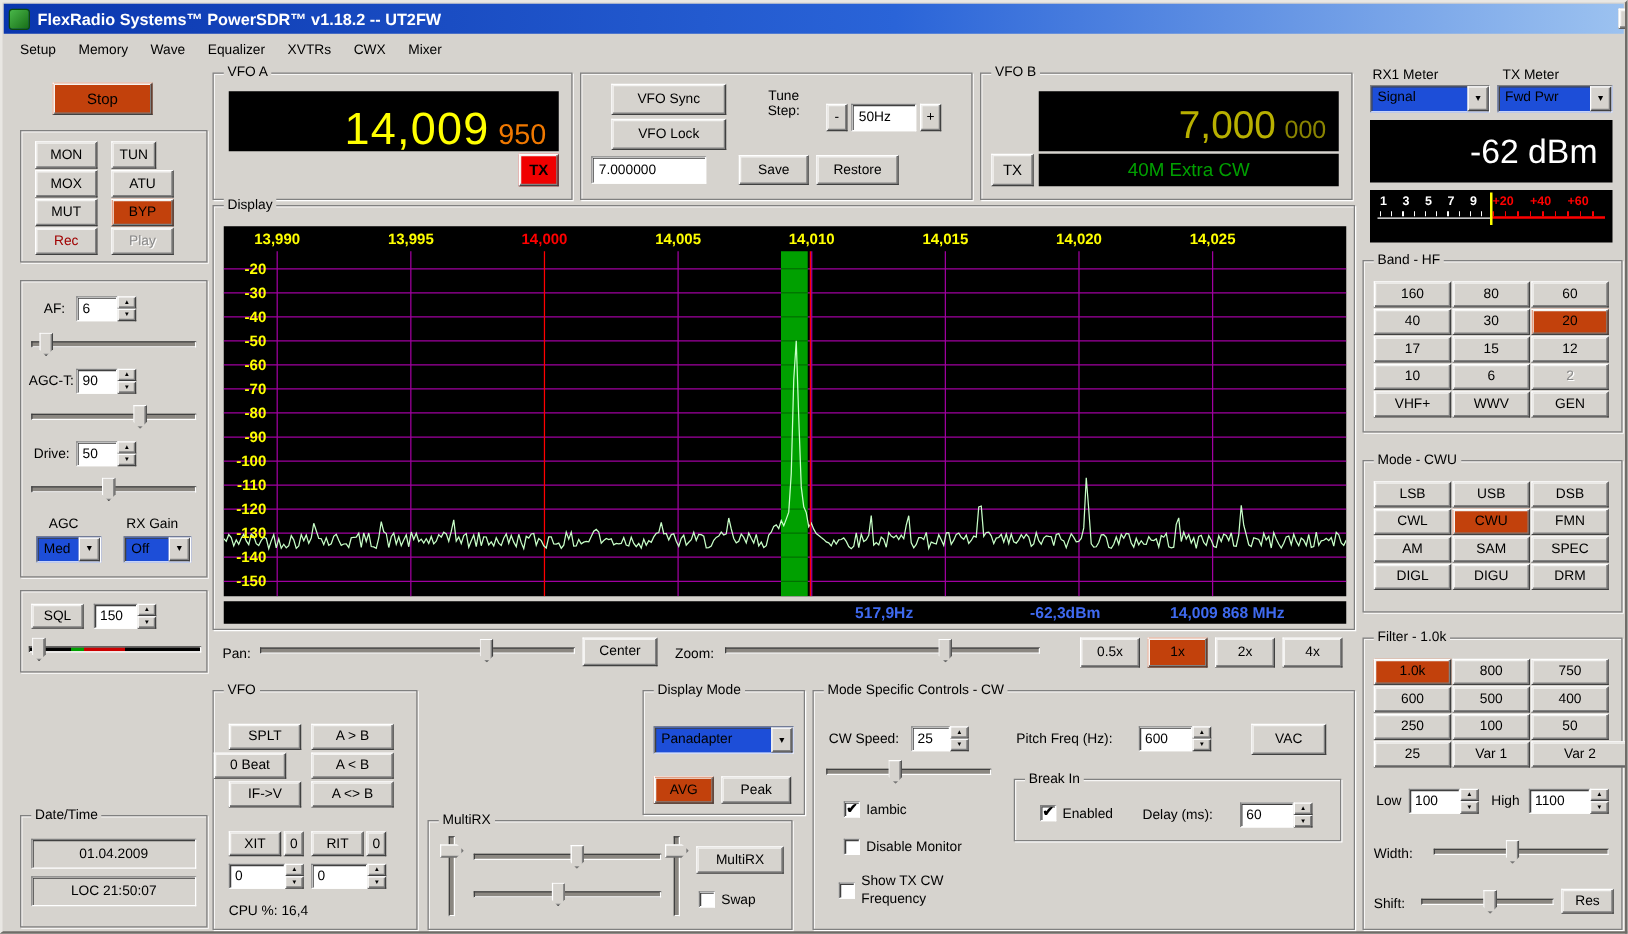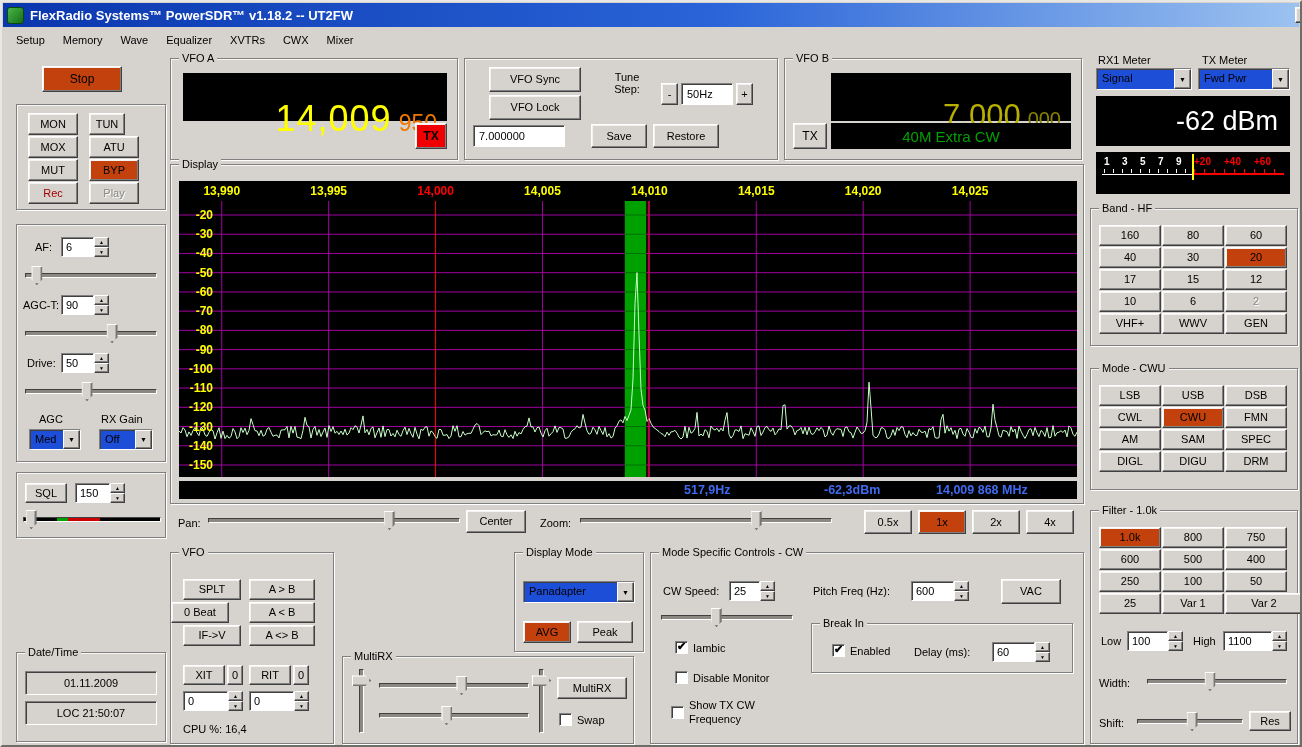--- a/index.html
+++ b/index.html
@@ -41,21 +41,21 @@
 .cb::after{content:"▼";}
 .hsl{position:absolute;}
 .hsl .tr{position:absolute;left:0;right:0;top:8px;height:5px;background:#8b8781;border:1px solid #404040;border-bottom-color:#fff;border-right-color:#fff;}
 .hsl .th{position:absolute;top:1px;width:11px;height:19px;transform:translateX(-50%);background:#d6d3ce;border:1px solid;border-color:#fff #404040 #404040 #fff;box-shadow:inset -1px -1px 0 #808080;clip-path:polygon(0 0,100% 0,100% 70%,50% 100%,0 70%);}
 .vsl{position:absolute;}
 .vsl .tr{position:absolute;top:0;bottom:0;left:8px;width:5px;background:#8b8781;border:1px solid #404040;border-bottom-color:#fff;border-right-color:#fff;}
 .vsl .th{position:absolute;left:1px;height:11px;width:19px;transform:translateY(-50%);background:#d6d3ce;border:1px solid;border-color:#fff #404040 #404040 #fff;box-shadow:inset -1px -1px 0 #808080;clip-path:polygon(0 0,70% 0,100% 50%,70% 100%,0 100%);}
 .chk{position:absolute;display:flex;align-items:center;gap:5px;}
 .chk .box{width:13px;height:13px;background:#fff;border:1px solid;border-color:#808080 #fff #fff #808080;box-shadow:inset 1px 1px 0 #404040;position:relative;flex:none;}
 .chk.checked .box::after{content:"✔";position:absolute;left:1px;top:-2px;font-size:11px;font-weight:bold;color:#000;}
-.freq-disp{display:flex;align-items:baseline;justify-content:flex-end;gap:7px;padding:25px 10px 0 0;}
+.freq-disp{display:flex;align-items:baseline;justify-content:flex-end;gap:7px;padding:9px 10px 0 0;}
 .meter-num{position:absolute;font-size:10px;font-weight:bold;}
 .status-txt{position:absolute;top:2px;font-size:12.5px;color:#3f6af0;font-weight:bold;white-space:nowrap;}
 #spec-svg{display:block;}
 </style>
 </head>
 <body>
 
 <div class="app">
 
   <div class="titlebar">
@@ -150,21 +150,21 @@
         </div>
     </div>
     <div class="hsl" style="left:6px;top:36px;width:138px;height:22px">
       <div class="tr" style="background:linear-gradient(90deg,#000 0 24%,#00a000 24% 32%,#cc0000 32% 56%,#000 56% 100%)"></div>
       <div class="th" style="left:6%"></div>
     </div>
   </div>
 
   <div class="grp" style="left:14px;top:650px;width:150px;height:90px">
     <div class="grp-t">Date/Time</div>
-    <div class="inset" style="position:absolute;left:8px;top:18px;width:132px;height:24px;display:flex;align-items:center;justify-content:center;background:#d6d3ce">01.11.2009</div>
+    <div class="inset" style="position:absolute;left:8px;top:18px;width:132px;height:24px;display:flex;align-items:center;justify-content:center;background:#d6d3ce">01.04.2009</div>
     <div class="inset" style="position:absolute;left:8px;top:48px;width:132px;height:24px;display:flex;align-items:center;justify-content:center;background:#d6d3ce">LOC 21:50:07</div>
   </div>
 
   <div class="grp" style="left:168px;top:56px;width:288px;height:102px">
     <div class="grp-t">VFO A</div>
     <div class="black" style="left:12px;top:14px;width:264px;height:48px">
       <div class="freq-disp">
         <span style="font-size:36px;color:#ffff00;letter-spacing:1px">14,009</span>
         <span style="font-size:23px;color:#f07800">950</span>
       </div>

